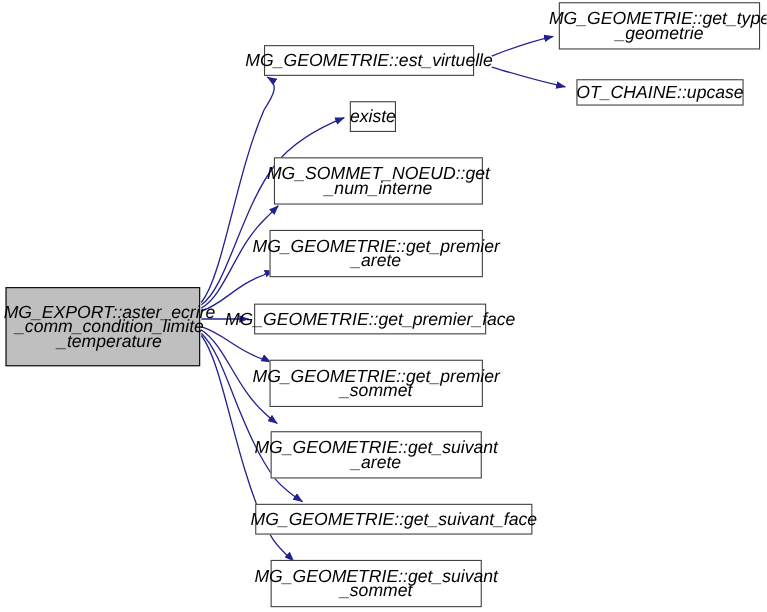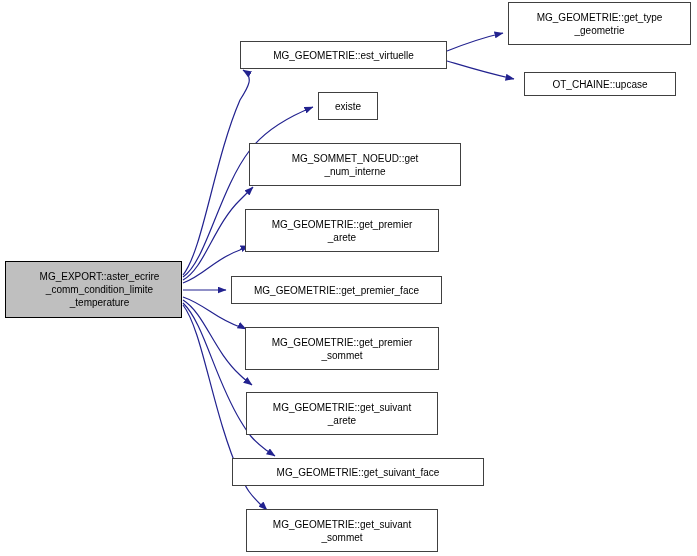--- a/index.html
+++ b/index.html
@@ -22,28 +22,29 @@
     width: 697px;
     height: 556px;
     pointer-events: none;
   }
   .node {
     position: absolute;
     box-sizing: border-box;
     border: 1px solid #404040;
     background: #ffffff;
     color: #000000;
-    font-size: 10px;
+    font-size: 16px;
     line-height: 13px;
     display: flex;
     align-items: center;
     justify-content: center;
     text-align: center;
     white-space: pre-line;
     letter-spacing: 0px;
+    font-style: italic;
   }
   .node.root {
     background: #bfbfbf;
     border: 1px solid #000000;
   }
 </style>
 </head>
 <body>
 
 <div id="graph">
@@ -63,29 +64,29 @@
         <path d="M 183,297 C 206,305 214,318 240,327 C 242,328 244,328 246,329" fill="none" stroke="#22228f" stroke-width="1.2" marker-end="url(#arrowhead)"></path>
         <path d="M 183,300 C 205,314 213,350 240,375 C 244,379 248,382 252,385" fill="none" stroke="#22228f" stroke-width="1.2" marker-end="url(#arrowhead)"></path>
         <path d="M 183,303 C 204,323 214,377 240,420 C 249,435 252,439 266,450 C 269,452 272,454 275,456" fill="none" stroke="#22228f" stroke-width="1.2" marker-end="url(#arrowhead)"></path>
         <path d="M 183,305 C 203,331 212,412 240,475 C 247,490 250,494 261,505 C 263,507 265,508 267,510" fill="none" stroke="#22228f" stroke-width="1.2" marker-end="url(#arrowhead)"></path>
         <path d="M 447,51 C 462,45 481,38 503,33" fill="none" stroke="#22228f" stroke-width="1.2" marker-end="url(#arrowhead)"></path>
         <path d="M 447,61 C 464,66 486,73 514,79" fill="none" stroke="#22228f" stroke-width="1.2" marker-end="url(#arrowhead)"></path>
       </g>
   </svg>
 
   <div id="nodes-layer">
-      <div class="node root" style="left: 5px; top: 261px; width: 177px; height: 57px; padding-left: 12px;">MG_EXPORT::aster_ecrire
+      <div class="node root" style="left: 5px; top: 261px; width: 177px; height: 72px; padding-left: 12px;">MG_EXPORT::aster_ecrire
 _comm_condition_limite
 _temperature</div>
-      <div class="node" style="left: 240px; top: 41px; width: 207px; height: 28px;">MG_GEOMETRIE::est_virtuelle</div>
+      <div class="node" style="left: 240px; top: 41px; width: 191px; height: 28px;">MG_GEOMETRIE::est_virtuelle</div>
       <div class="node" style="left: 508px; top: 2px; width: 183px; height: 43px;">MG_GEOMETRIE::get_type
 _geometrie</div>
       <div class="node" style="left: 524px; top: 72px; width: 152px; height: 24px;">OT_CHAINE::upcase</div>
-      <div class="node" style="left: 318px; top: 92px; width: 60px; height: 28px;">existe</div>
-      <div class="node" style="left: 249px; top: 143px; width: 212px; height: 43px;">MG_SOMMET_NOEUD::get
+      <div class="node" style="left: 318px; top: 92px; width: 42px; height: 28px;">existe</div>
+      <div class="node" style="left: 249px; top: 143px; width: 190px; height: 43px;">MG_SOMMET_NOEUD::get
 _num_interne</div>
       <div class="node" style="left: 245px; top: 209px; width: 194px; height: 43px;">MG_GEOMETRIE::get_premier
 _arete</div>
       <div class="node" style="left: 231px; top: 276px; width: 211px; height: 28px;">MG_GEOMETRIE::get_premier_face</div>
       <div class="node" style="left: 245px; top: 327px; width: 194px; height: 43px;">MG_GEOMETRIE::get_premier
 _sommet</div>
       <div class="node" style="left: 246px; top: 392px; width: 192px; height: 43px;">MG_GEOMETRIE::get_suivant
 _arete</div>
       <div class="node" style="left: 232px; top: 458px; width: 252px; height: 28px;">MG_GEOMETRIE::get_suivant_face</div>
       <div class="node" style="left: 246px; top: 509px; width: 192px; height: 43px;">MG_GEOMETRIE::get_suivant

